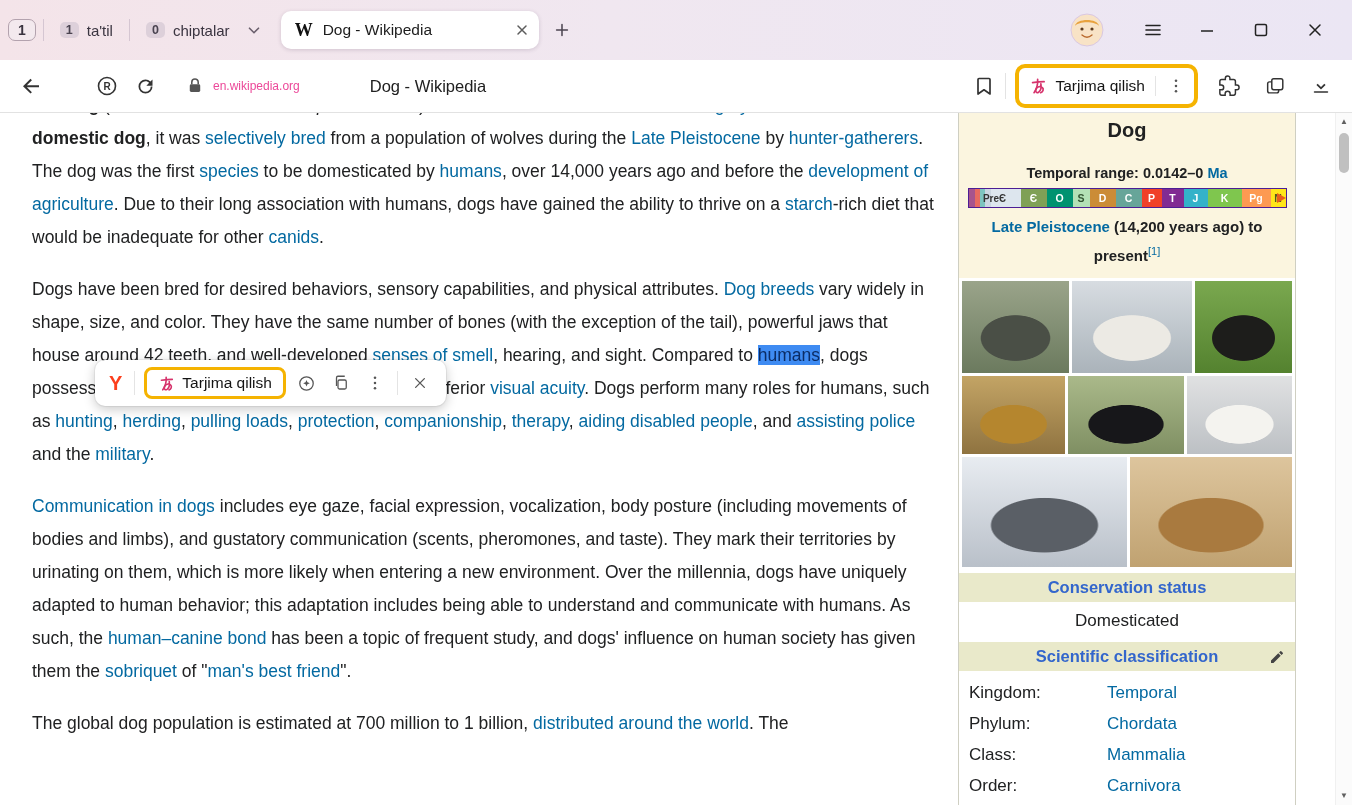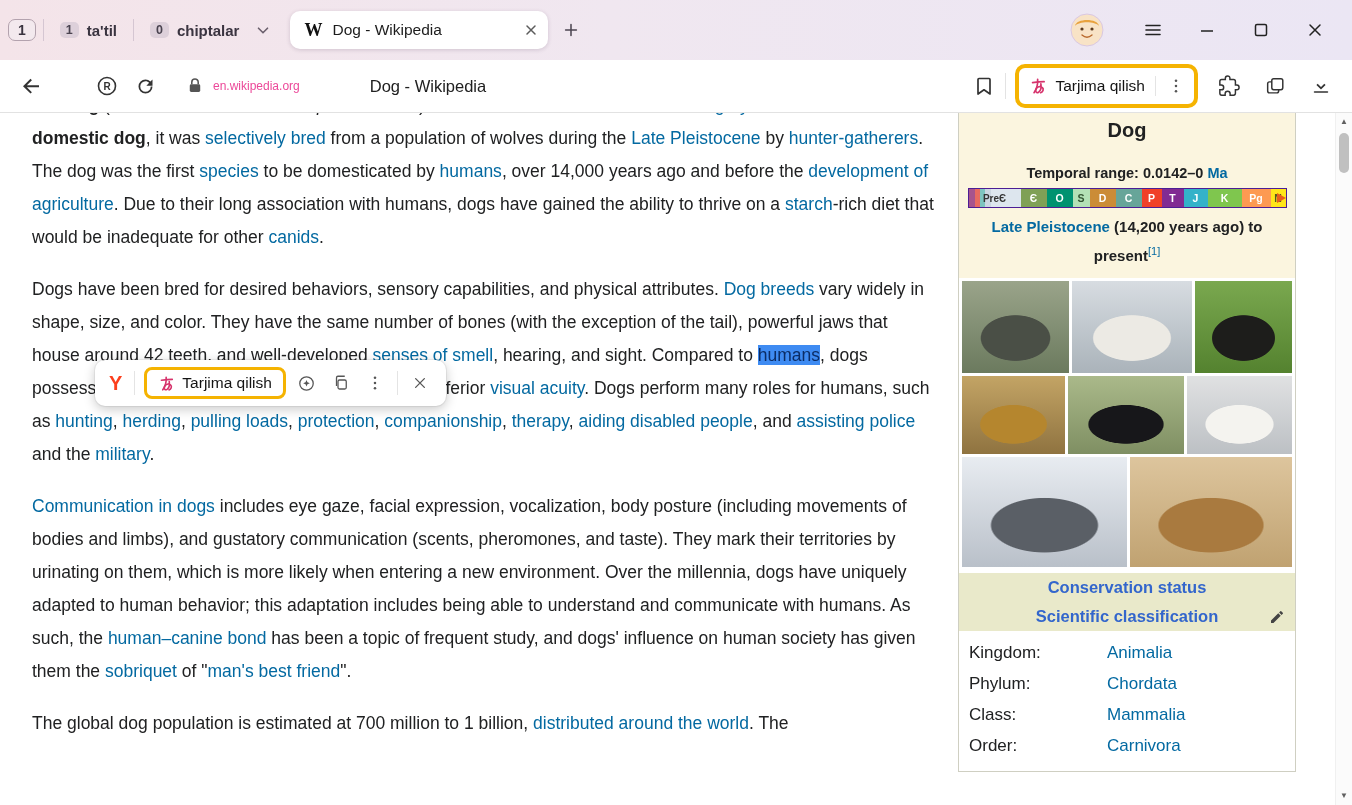--- a/index.html
+++ b/index.html
@@ -14,21 +14,21 @@
   
   .tabstrip {
     position:absolute; top:0; left:0; right:0; height:60px;
     background:linear-gradient(90deg,#f4e4e9 0%,#f0e7f0 45%,#ebe6f4 100%);
     display:flex; align-items:center; padding:0 10px 0 8px;
   }
   .tg-chip { display:flex; align-items:center; gap:8px; padding:4px 9px; border-radius:7px; color:#3a3440; font-size:15px; }
   .tg-solo { background:#f3e9ee; border:1px solid #b3a2ae; font-weight:700; padding:2px 9px; }
   .tg-count { font-weight:700; font-size:14px; }
   .tg-badge { background:#ddd0da; border-radius:5px; font-size:12.5px; padding:1px 6px; color:#4a4350; font-weight:700; }
-  .tg-label { white-space:nowrap;font-weight:bold; }
+  .tg-label { white-space:nowrap; }
   .tg-divider { width:1px; height:22px; background:#d5c6d2; margin:0 7px; }
   .tg-chevron { margin:0 4px 0 6px; display:flex; }
   .active-tab {
     margin-left:14px; width:258px; height:38px; background:#fff; border-radius:10px;
     box-shadow:0 1px 4px rgba(60,40,70,.18);
     display:flex; align-items:center; padding:0 10px 0 14px; gap:10px;
   }
   .favicon { font-family:"Liberation Serif", serif; font-weight:700; font-size:18px; color:#111; }
   .tab-title { flex:1; font-size:15.5px; color:#1c1c1c; white-space:nowrap; overflow:hidden; }
   .tab-close, .new-tab { display:flex; }
@@ -332,33 +332,34 @@
         </div>
         <div class="ph-row" style="height: 110px;">
           <div class="ph" style="flex: 1 1 162px; background: radial-gradient(55% 42% at 50% 62%, rgb(90, 95, 102) 0px, rgb(90, 95, 102) 58%, rgba(0, 0, 0, 0) 60%), linear-gradient(rgb(232, 236, 241), rgb(185, 192, 201));"></div>
           <div class="ph" style="flex: 1 1 160px; background: radial-gradient(55% 42% at 50% 62%, rgb(169, 122, 63) 0px, rgb(169, 122, 63) 58%, rgba(0, 0, 0, 0) 60%), linear-gradient(rgb(221, 197, 157), rgb(192, 162, 113));"></div>
         </div>
       </div>
 
     <div class="ib-header">
       <span class="hl">Conservation status</span>
     </div>
+    <div class="ib-val">Domesticated</div>
 
     <div class="ib-header">
       <span class="hl">Scientific classification</span>
       <span class="edit">
         <svg width="16" height="16" viewBox="0 0 24 24">
             <path d="M3 17.3V21h3.7L17.6 10.1l-3.7-3.7L3 17.3zM20.7 7.04a1 1 0 0 0 0-1.41l-2.33-2.33a1 1 0 0 0-1.41 0l-1.83 1.83 3.74 3.74 1.83-1.83z" fill="#444"></path>
           </svg>
       </span>
     </div>
     <div id="class-rows">
         <div class="cl-row">
           <span class="cl-label">Kingdom:</span>
-          <span class="lnk">Animalia</span>
+          <span class="lnk">Temporal</span>
         </div>
         <div class="cl-row">
           <span class="cl-label">Phylum:</span>
           <span class="lnk">Chordata</span>
         </div>
         <div class="cl-row">
           <span class="cl-label">Class:</span>
           <span class="lnk">Mammalia</span>
         </div>
         <div class="cl-row">

